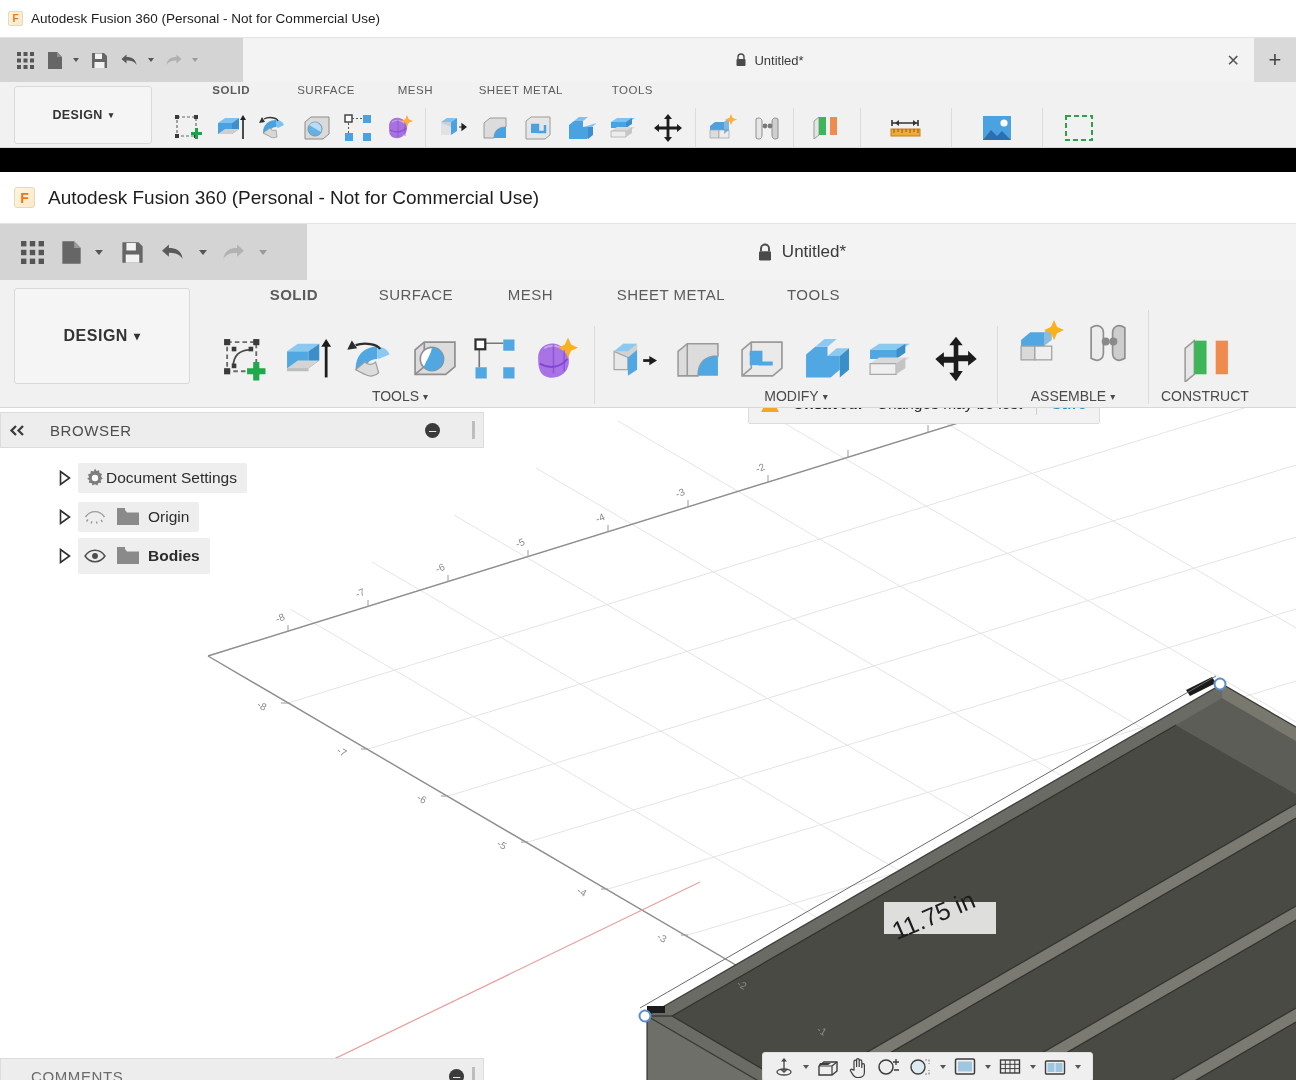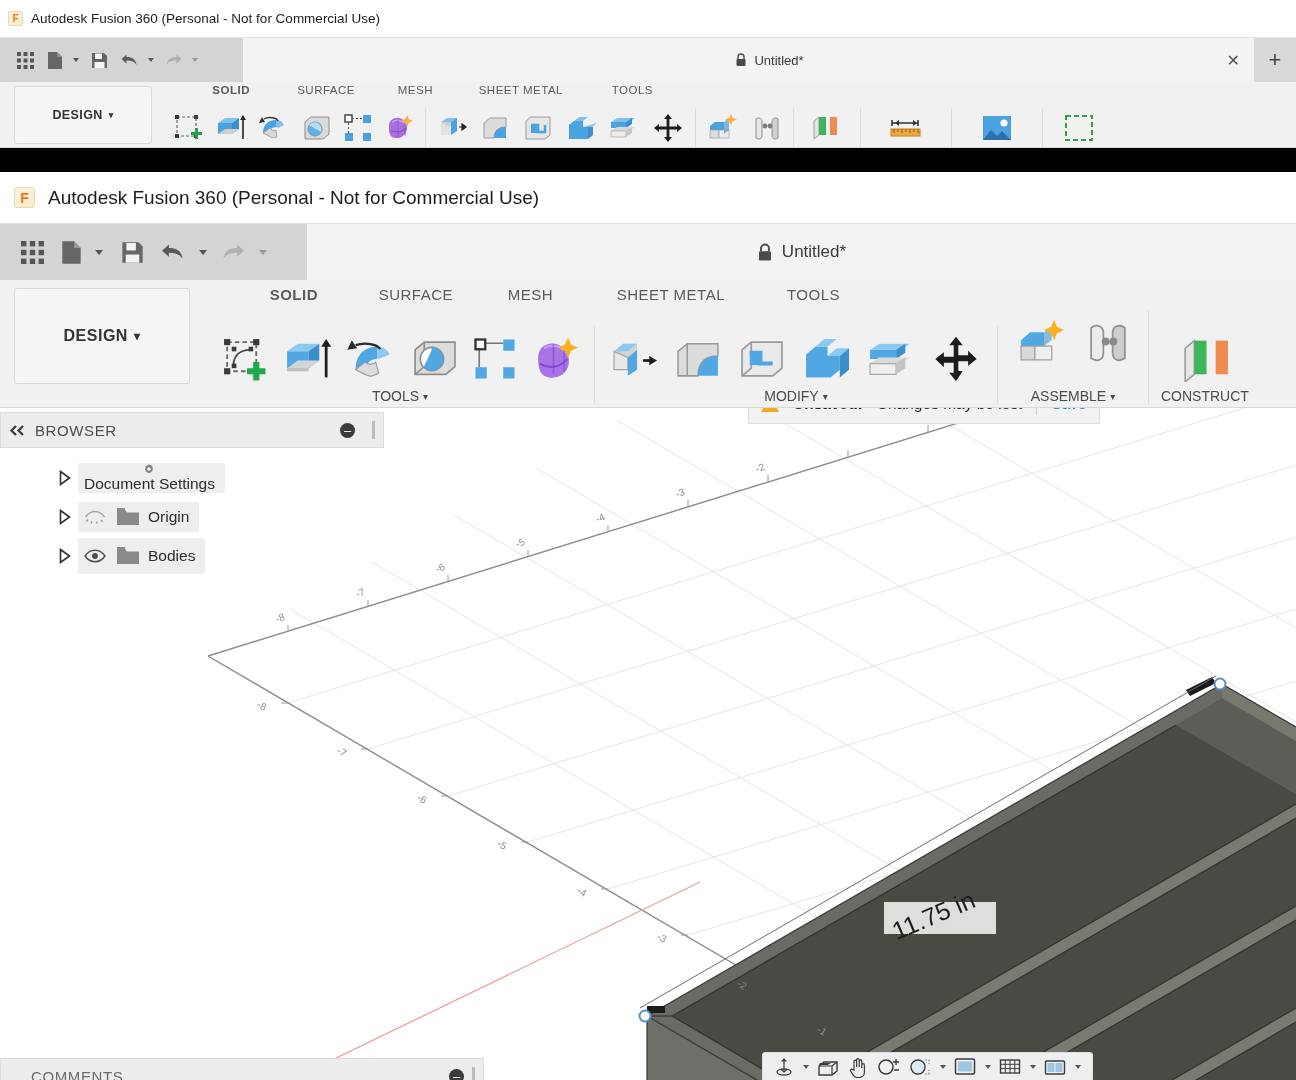--- a/index.html
+++ b/index.html
@@ -778,40 +778,40 @@
       <div class="warn-tri"></div>
       <span class="k" style="font-size:15.5px;">Unsaved:</span>
       <span class="v" style="font-size:15.5px;">Changes may be lost</span>
       <span class="sep"></span>
       <span class="save" style="font-size:15.5px;">Save</span>
     </div>
   </div>
 
   <div class="browser" style="left:0;top:240px;width:484px;height:230px;background:transparent;">
 
-    <div class="bhead" style="width:384px;height:36px;padding:0 8px;gap:9px;">
+    <div class="bhead" style="width:484px;height:36px;padding:0 8px;gap:24px;">
       <svg width="17" height="11" viewBox="0 0 17 11">
           <path d="M7 1L2.5 5.5 7 10M14 1L9.5 5.5 14 10" stroke="#3c3c3c" stroke-width="2.3" fill="none"></path>
         </svg>
       <span class="lbl" style="font-size:15px;">BROWSER</span>
       <span style="flex:1"></span>
       <span class="minus-ic" style="width:15px;height:15px;font-size:13px;line-height:1;">–</span>
       <span class="grip" style="width:3px;height:18px;margin-left:8px;"></span>
     </div>
 
     <div class="tree" style="left:0;top:46px;width:470px;">
 
 
       <div class="trow" style="height:39px;padding-left:52px;">
         <span class="arrow" style="width:26px;height:26px;">
           <svg width="12" height="16" viewBox="0 0 12 16">
               <path d="M1.5 1.5l9 6.5-9 6.5z" fill="none" stroke="#2f2f2f" stroke-width="1.6"></path>
             </svg>
         </span>
-        <span class="tl" style="height:30px;padding:0 10px 0 6px;gap:0;flex-direction:column;">
+        <span class="tl" style="height:30px;padding:0 10px 0 6px;gap:0;">
           <svg width="22" height="22" viewBox="0 0 22 22">
               <path d="M11 1.5l1.4 2.4 2.7-.6.4 2.7 2.6 1-1.2 2.5 1.9 2-2.2 1.6.6 2.7-2.8.2-1 2.6-2.4-1.4-2.4 1.4-1-2.6-2.8-.2.6-2.7L3.2 12l1.9-2-1.2-2.5 2.6-1 .4-2.7 2.7.6z" fill="#7d7d7d"></path>
               <circle cx="11" cy="11" r="3.2" fill="#fafafa"></circle>
             </svg>
           <span class="nodetext" style="font-size:15.5px;">Document Settings</span>
         </span>
       </div>
 
 
       <div class="trow" style="height:39px;padding-left:52px;">
@@ -834,21 +834,21 @@
           <span class="nodetext" style="font-size:15.5px;">Origin</span>
         </span>
       </div>
 
       <div class="trow" style="height:39px;padding-left:52px;">
         <span class="arrow" style="width:26px;height:26px;">
           <svg width="12" height="16" viewBox="0 0 12 16">
               <path d="M1.5 1.5l9 6.5-9 6.5z" fill="none" stroke="#2f2f2f" stroke-width="1.6"></path>
             </svg>
         </span>
-        <span class="tl" style="height:36px;padding:0 10px 0 4px;gap:8px;">
+        <span class="tl" style="height:36px;padding:0 10px 0 4px;gap:8px;font-weight:bold;">
           <span class="eye" style="width:26px;height:20px;display:inline-flex;align-items:center;justify-content:center;">
             <svg width="22" height="14" viewBox="0 0 21 13">
                 <path d="M1 6.5C4 2 7.5 1 10.5 1S17 2 20 6.5C17 11 13.5 12 10.5 12S4 11 1 6.5z" fill="none" stroke="#4e4e4e" stroke-width="1.4"></path>
                 <circle cx="10.5" cy="6.5" r="2.8" fill="#4e4e4e"></circle>
               </svg>
           </span>
           <svg width="24" height="19" viewBox="0 0 24 19">
               <path d="M1 3h8l2 2.6h12V18H1z" fill="#8a8a8a"></path>
               <path d="M1 1h8v2.4H1z" fill="#8a8a8a"></path>
             </svg>

